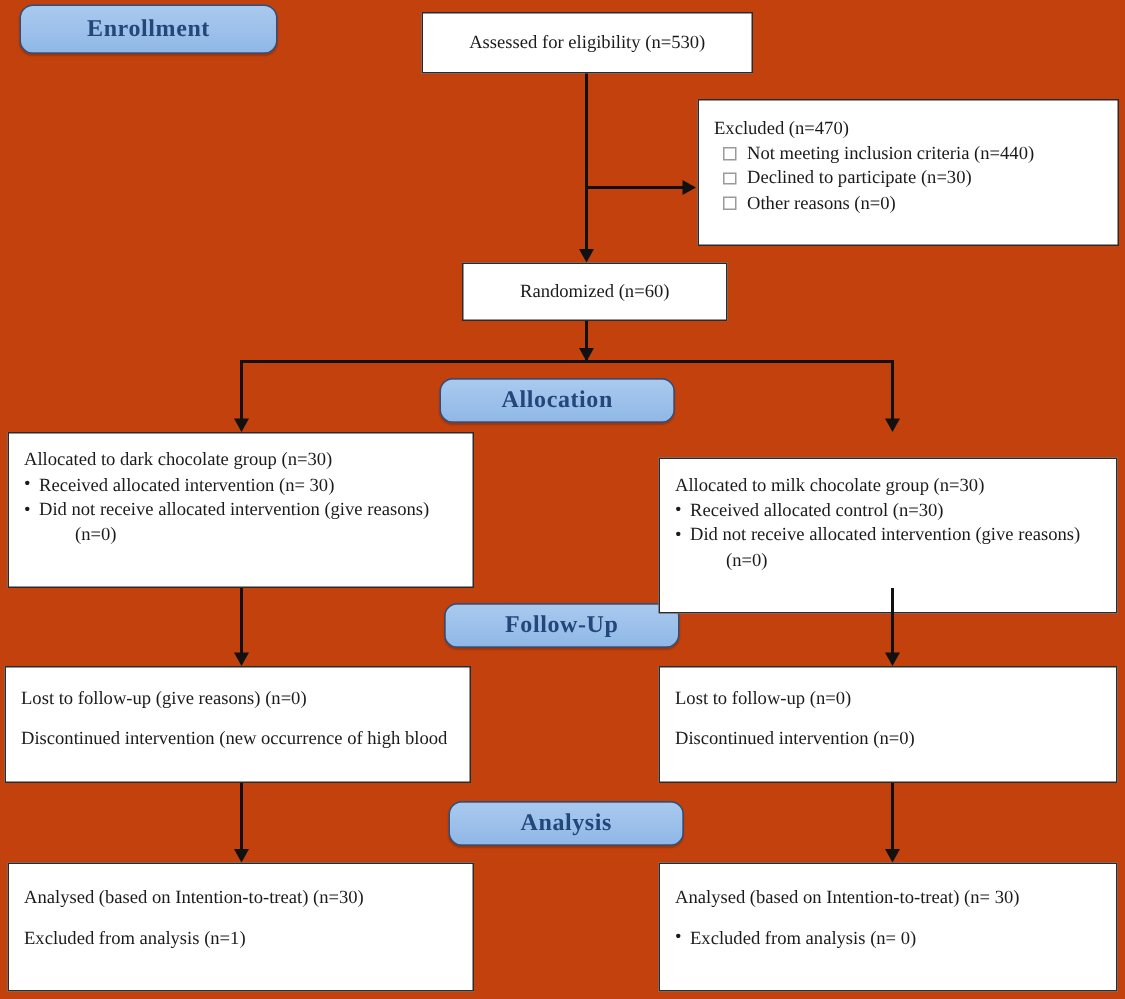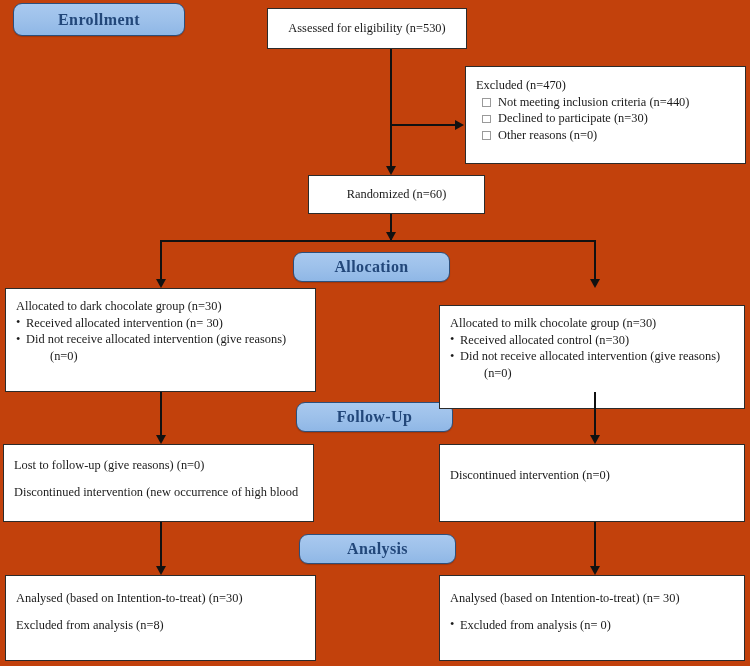--- a/index.html
+++ b/index.html
@@ -116,21 +116,21 @@
   </div>
 
   <div class="stage" style="left:293px; top:252px; width:157px; height:30px;">
     <span>Allocation</span>
   </div>
 
   <div class="stage" style="left:299px; top:534px; width:157px; height:30px;">
     <span>Analysis</span>
   </div>
 
-  <div class="box center" style="left:267px; top:8px; width:200px; height:41px;align-items:center;">
+  <div class="box center" style="left:281px; top:8px; width:221px; height:41px;align-items:center;">
     <span class="line">Assessed for eligibility (n=530)</span>
   </div>
 
   <div class="box" style="left:465px; top:66px; width:281px; height:98px; padding-top:10px;">
     <div class="line">Excluded (n=470)</div>
     <ul class="sqbullets">
       <li><span class="sq"></span><span>Not meeting inclusion criteria (n=440)</span></li>
       <li><span class="sq"></span><span>Declined to participate (n=30)</span></li>
       <li><span class="sq"></span><span>Other reasons (n=0)</span></li>
     </ul>
@@ -158,28 +158,29 @@
     <div class="line indent">(n=0)</div>
   </div>
 
   <div class="box" style="left:3px; top:444px; width:311px; height:78px; padding-top:12px;">
     <div class="line">Lost to follow-up (give reasons) (n=0)</div>
     <div class="spacer"></div>
     <div class="line">Discontinued intervention (new occurrence of high blood</div>
   </div>
 
   <div class="box" style="left:439px; top:444px; width:306px; height:78px; padding-top:12px;">
+    <div class="line">Lost to follow-up (n=0)</div>
     <div class="spacer"></div>
     <div class="line">Discontinued intervention (n=0)</div>
   </div>
 
   <div class="box" style="left:5px; top:575px; width:311px; height:86px; padding-top:14px;">
     <div class="line">Analysed (based on Intention-to-treat) (n=30)</div>
     <div class="spacer"></div>
-    <div class="line">Excluded from analysis (n=8)</div>
+    <div class="line">Excluded from analysis (n=1)</div>
   </div>
 
   <div class="box" style="left:439px; top:575px; width:306px; height:86px; padding-top:14px;">
     <div class="line">Analysed (based on Intention-to-treat) (n= 30)</div>
     <div class="spacer"></div>
     <ul class="bullets">
       <li><span>Excluded from analysis (n= 0)</span></li>
     </ul>
   </div>
 

